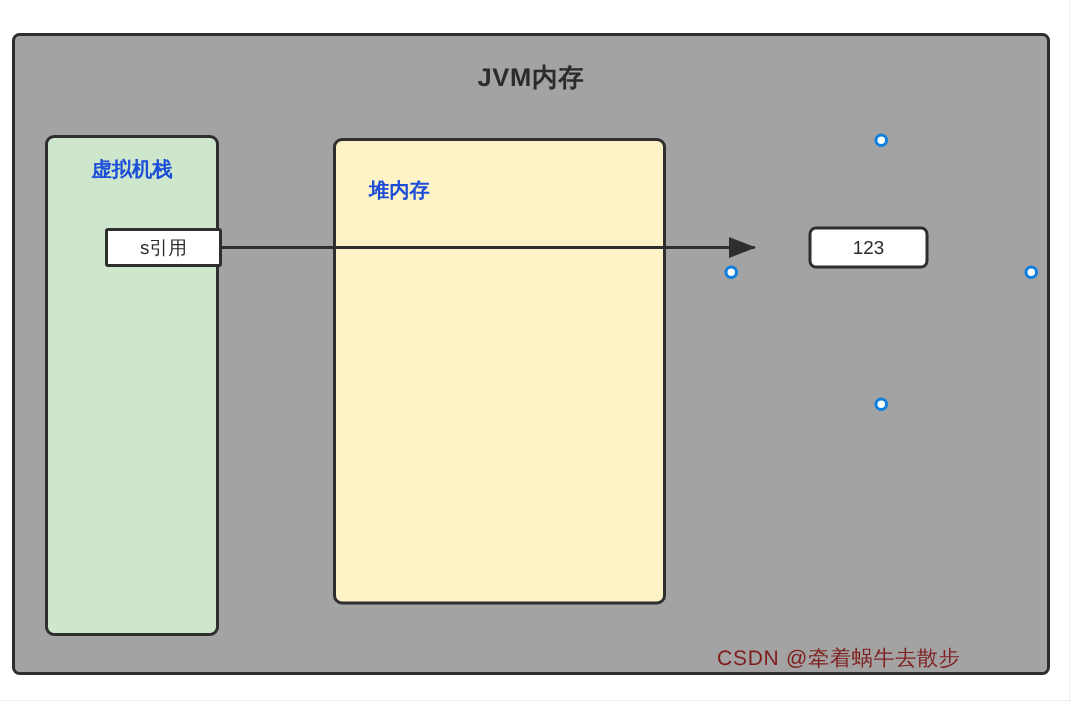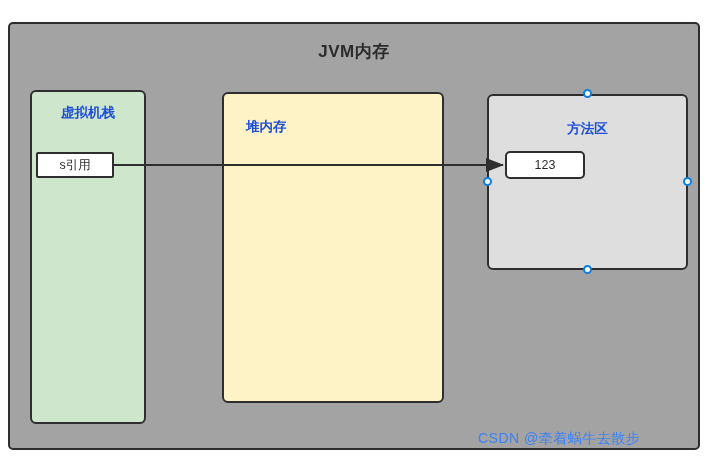--- a/index.html
+++ b/index.html
@@ -99,20 +99,21 @@
     position: absolute;
     box-sizing: border-box;
     background: #ffffff;
     border: 2px solid #2e2e2e;
     display: flex;
     align-items: center;
     justify-content: center;
     font-size: 12.5px;
     color: #2b2b2b;
     z-index: 6;
+    margin-left: 34px;
   }
   .slot-ref {
     left: 36px;
     top: 152px;
     width: 78px;
     height: 26px;
     border-radius: 2px;
   }
   .slot-val {
     left: 505px;
@@ -148,21 +149,21 @@
   .h-bottom { left: 583px; top: 265px; }
   .h-left   { left: 483px; top: 177px; }
   .h-right  { left: 683px; top: 177px; }
 
   
   .watermark {
     position: absolute;
     left: 478px;
     top: 430px;
     font-size: 14px;
-    color: #3b82f6;
+    color: #7f1d1d;
     white-space: nowrap;
     z-index: 8;
     letter-spacing: 0.5px;
   }
 </style>
 </head>
 <body>
 
 <div id="canvas">
 
@@ -171,23 +172,20 @@
   </div>
 
   <div class="region stack-box">
     <div class="region-title">虚拟机栈</div>
   </div>
 
   <div class="region heap-box">
     <div class="region-title">堆内存</div>
   </div>
 
-  <div class="region method-box">
-    <div class="region-title">方法区</div>
-  </div>
 
   <svg class="arrow-svg" viewBox="0 0 713 467">
     <defs>
       <marker id="arrowhead" markerWidth="9" markerHeight="7" refX="8.5" refY="3.5" orient="auto">
         <polygon points="0 0, 9 3.5, 0 7" fill="#2e2e2e"></polygon>
       </marker>
     </defs>
     <line x1="114" y1="165" x2="503" y2="165" stroke="#2e2e2e" stroke-width="2" marker-end="url(#arrowhead)"></line>
   </svg>
 

